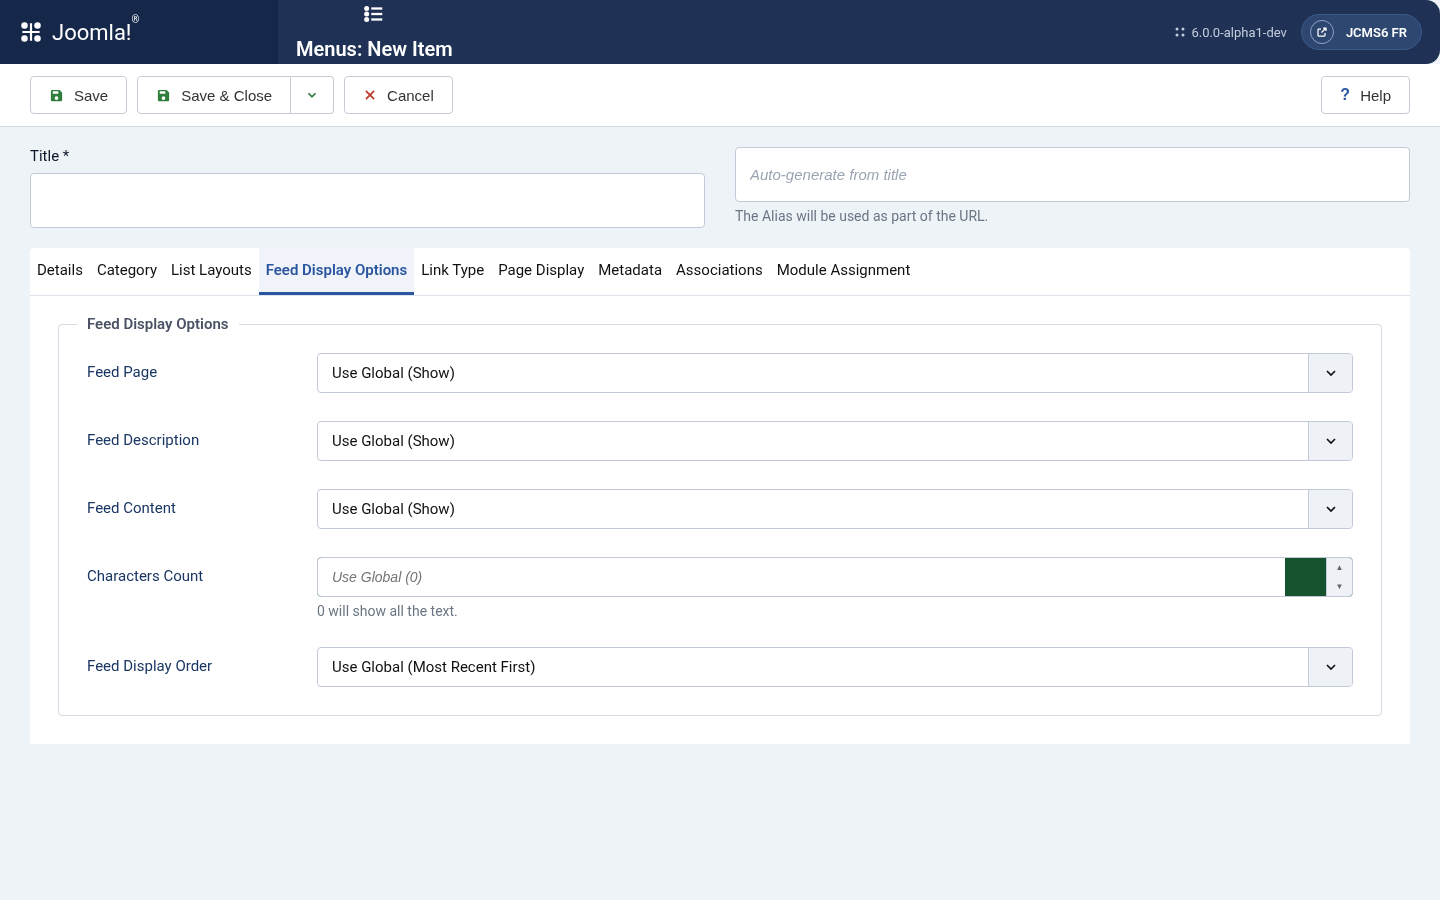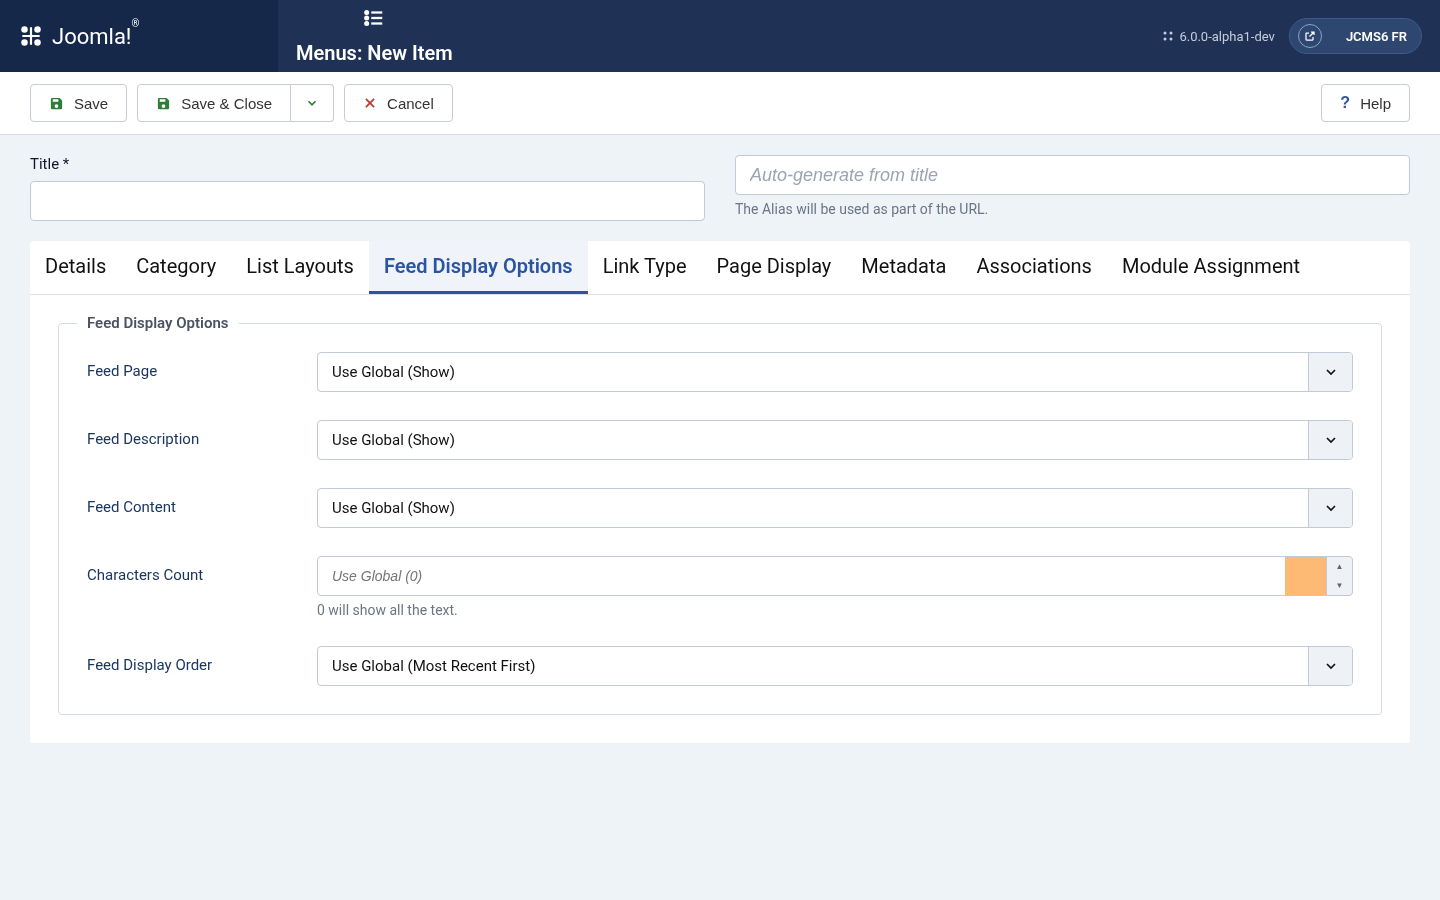--- a/index.html
+++ b/index.html
@@ -1,62 +1,62 @@
 <!DOCTYPE html>
 <html><head>
 <meta charset="utf-8">
 <style>
 * { box-sizing: border-box; margin: 0; padding: 0; }
 body { font-family: -apple-system, BlinkMacSystemFont, "Segoe UI", Roboto, sans-serif; background: #eef3f8; font-size: 14px; color: #111; }
 
-.topbar { display: flex; height: 72px; background: #1f3256; }
+.topbar { display: flex; height: 64px; background: #1f3256; border-radius: 14px; }
 .brand { width: 278px; background: #16284a; display: flex; align-items: center; padding: 0 18px; }
 .brand-logo { display: flex; align-items: center; gap: 8px; color: #fff; font-size: 22px; font-weight: 400; }
 .brand-logo sup { font-size: 10px; position: relative; top: -8px; }
 .topbar-main { flex: 1; display: flex; align-items: center; padding: 0 18px; justify-content: space-between; }
 .page-title { display: flex; align-items: center; gap: 12px; color: #fff; font-size: 20px; font-weight: 600; flex-direction: column; }
 .topbar-right { display: flex; align-items: center; gap: 14px; }
 .version { color: #c4cddb; font-size: 13px; display: flex; align-items: center; gap: 5px; }
-.sitename-btn { display: flex; align-items: center; gap: 24px; background: #2d4770; border: 1px solid #3d5a8a; border-radius: 20px; padding: 5px 14px 5px 8px; color: #fff; font-size: 13px; font-weight: 600; }
+.sitename-btn { display: flex; align-items: center; gap: 12px; background: #2d4770; border: 1px solid #3d5a8a; border-radius: 20px; padding: 5px 14px 5px 8px; color: #fff; font-size: 13px; font-weight: 600; }
 .sitename-btn .icon-circle { width: 24px; height: 24px; border: 1.5px solid #8ea3c5; border-radius: 50%; display: flex; align-items: center; justify-content: center; }
 
 .toolbar { background: #fff; border-bottom: 1px solid #d3dbe4; padding: 12px 30px; display: flex; justify-content: space-between; gap: 10px; }
 .toolbar-left { display: flex; gap: 10px; }
 .btn { display: flex; align-items: center; gap: 10px; background: #fff; border: 1px solid #c6ccd5; border-radius: 4px; padding: 9px 18px; font-size: 15px; color: #333; cursor: pointer; }
 .btn-group { display: flex; }
 .btn-group .btn:first-child { border-radius: 4px 0 0 4px; }
 .btn-group .btn:last-child { border-radius: 0 4px 4px 0; border-left: 0; padding: 9px 14px; }
 .icon-save { color: #2f7d3a; }
 .icon-cancel { color: #c0392b; }
 .icon-help { color: #2a55a0; }
 
 .content { padding: 20px 30px 30px; }
 .title-row { display: flex; gap: 30px; margin-bottom: 20px; }
 .title-col { flex: 1; }
 .form-label { color: #0f172a; font-size: 15px; margin-bottom: 8px; display: block; }
-.text-input { width: 100%; height: 40px; border: 1px solid #c1cad6; border-radius: 4px; padding: 0 14px; font-size: 18px; background: #fff; }
+.text-input { width: 100%; height: 55px; border: 1px solid #c1cad6; border-radius: 4px; padding: 0 14px; font-size: 15px; background: #fff; }
 .text-input::placeholder { color: #9aa5b3; font-style: italic; }
 .hint { color: #6b7684; font-size: 14px; margin-top: 6px; }
 
 .panel { background: #fff; border-radius: 4px 4px 0 0; }
 .tabs { display: flex; border-bottom: 1px solid #dde3ea; }
-.tab { padding: 13px 15px; font-size: 20px; color: #111; cursor: pointer; border-bottom: 3px solid transparent; }
+.tab { padding: 13px 7px; font-size: 15px; color: #111; cursor: pointer; border-bottom: 3px solid transparent; }
 .tab.active { color: #2a55a0; font-weight: 600; border-bottom-color: #2a55a0; background: #f0f4fa; }
 
 .tab-body { padding: 28px; }
 .fieldset { border: 1px solid #d3dbe4; border-radius: 4px; padding: 28px; position: relative; }
 .legend { position: absolute; top: -10px; left: 18px; background: #fff; padding: 0 10px; color: #4a5264; font-weight: 600; font-size: 15px; }
 .field-row { display: flex; align-items: flex-start; margin-bottom: 28px; }
 .field-row:last-child { margin-bottom: 0; }
 .field-label { width: 230px; color: #1a3663; font-size: 15px; padding-top: 10px; }
 .field-control { flex: 1; }
 .select-wrap { display: flex; border: 1px solid #c1cad6; border-radius: 4px; overflow: hidden; height: 40px; background: #fff; }
 .select-wrap .sel-value { flex: 1; padding: 0 14px; display: flex; align-items: center; font-size: 15px; }
 .select-wrap .sel-arrow { width: 44px; background: #eef1f5; display: flex; align-items: center; justify-content: center; border-left: 1px solid #c1cad6; }
-.num-wrap { display: flex; border: 1px solid #c1cad6; border-radius: 4px; overflow: hidden; height: 40px; background: #fdba74; gap: 41px; }
+.num-wrap { display: flex; border: 1px solid #c1cad6; border-radius: 4px; overflow: hidden; height: 40px; background: #14532d; gap: 41px; }
 .num-wrap .num-input { flex: 1; border: 0; padding: 0 14px; font-size: 14px; font-style: italic; color: #888; }
 .num-wrap .spin { width: 26px; background: #eef1f5; border-left: 1px solid #c1cad6; display: flex; flex-direction: column; }
 .num-wrap .spin div { flex: 1; display: flex; align-items: center; justify-content: center; font-size: 8px; color: #666; }
 svg { display: block; }
 </style>
 </head>
 <body>
 
 <div class="topbar">
   <div class="brand">

